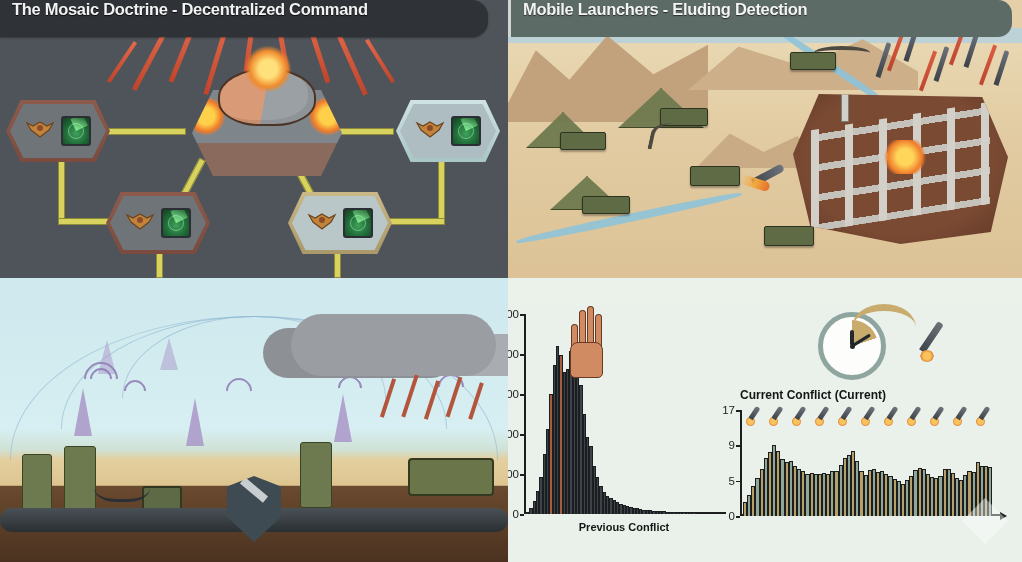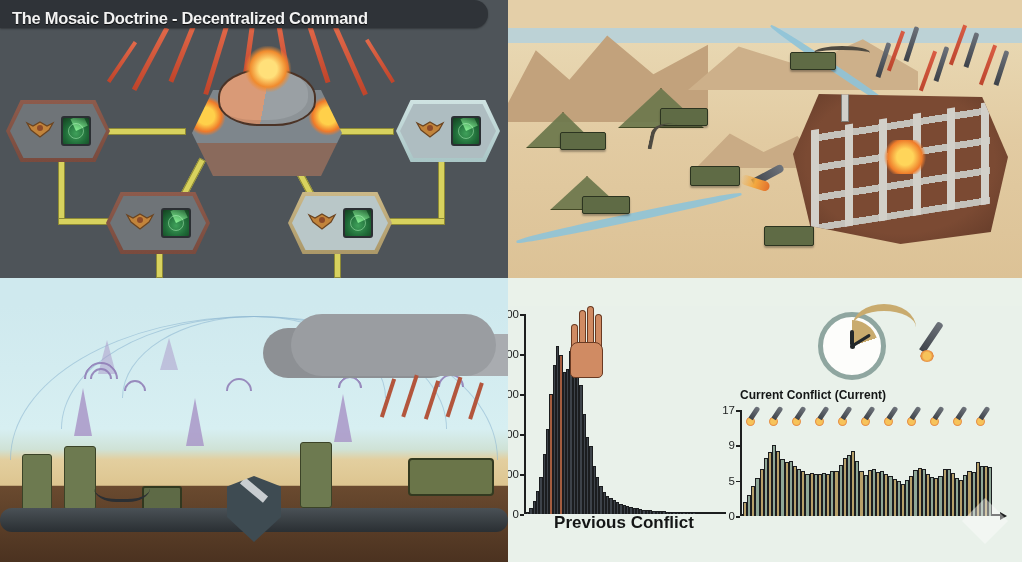--- a/index.html
+++ b/index.html
@@ -16,22 +16,22 @@
     grid-template-columns: 508px 514px;
     grid-template-rows: 278px 284px;
     background: #ffffff;
     gap: 0;
   }
   .panel { position: relative; overflow: hidden; }
 
   
   .title-bar {
     position: absolute; top: 0; left: 0; right: 0;
-    height: 28px; z-index: 40;
-    display: flex; align-items: flex-end;
+    height: 37px; z-index: 40;
+    display: flex; align-items: flex-start;
   }
   .title-text {
     font-size: 16.5px; font-weight: bold;
     letter-spacing: -0.3px;
     white-space: nowrap;
     padding-left: 12px;
   }
   
   .p1 .title-bar {
     background: #2f3338;
@@ -152,21 +152,21 @@
   .p4 .scene { position:absolute; inset:28px 0 0 0; background:#e9f1ea; }
 
   .chartA { position:absolute; left:16px; top:8px; width:200px; height:218px; }
   .chartB { position:absolute; left:232px; top:104px; width:266px; height:122px; }
 
   .axis-line { position:absolute; background:#1d1f1f; }
   .ytick-lbl { position:absolute; right:100%; margin-right:5px;
       font-size:11.5px; color:#1d1f1f; transform:translateY(-50%); white-space:nowrap;}
   .ytick-mark { position:absolute; right:100%; width:4px; height:1.5px; background:#1d1f1f; }
   .axis-caption { position:absolute; width:100%; text-align:center;
-      font-size:17px; font-weight:bold; color:#141616; }
+      font-size:11px; font-weight:bold; color:#141616; }
   .chartB-title { position:absolute; font-size:12px; font-weight:bold; color:#141616; }
 
   .bars { position:absolute; left:0; right:0; bottom:0; top:0;
       display:flex; align-items:flex-end; gap:0; }
   .bar { flex:1 1 0; border:1px solid #1b1d1f; border-bottom:none; min-width:0; }
   .finger { position:absolute; width:7px; background:#d08b63;
       border:1.5px solid #6a3a22; border-radius:4px 4px 0 0; border-bottom:none;}
 
   .clock { position:absolute; left:310px; top:6px; width:68px; height:68px;
       border-radius:50%; background:#fdfdfb; border:5px solid #8fa6a0; }
@@ -314,20 +314,23 @@
         <div class="imissile" style="right:78px;top:18px;"></div>
         <div class="imissile" style="right:48px;top:4px;"></div>
         <div class="imissile" style="right:18px;top:22px;"></div>
         <div class="rarrow" style="right:124px;top:2px;"></div>
         <div class="rarrow" style="right:92px;top:22px;"></div>
         <div class="rarrow" style="right:62px;top:-4px;"></div>
         <div class="rarrow" style="right:32px;top:16px;"></div>
       </div>
     </div>
 
+    <div class="title-bar">
+      <span class="title-text">Mobile Launchers - Eluding Detection</span>
+    </div>
   </div>
 
   <div class="panel p3">
     <div class="scene">
       <div class="dome"></div>
       <div class="dome" style="left:12%;width:76%;height:44%;"></div>
       <div class="dome" style="left:24%;width:52%;height:32%;"></div>
 
       <div class="tower" style="left:74px;top:82px;"></div>
       <div class="tower" style="left:186px;top:92px;"></div>

